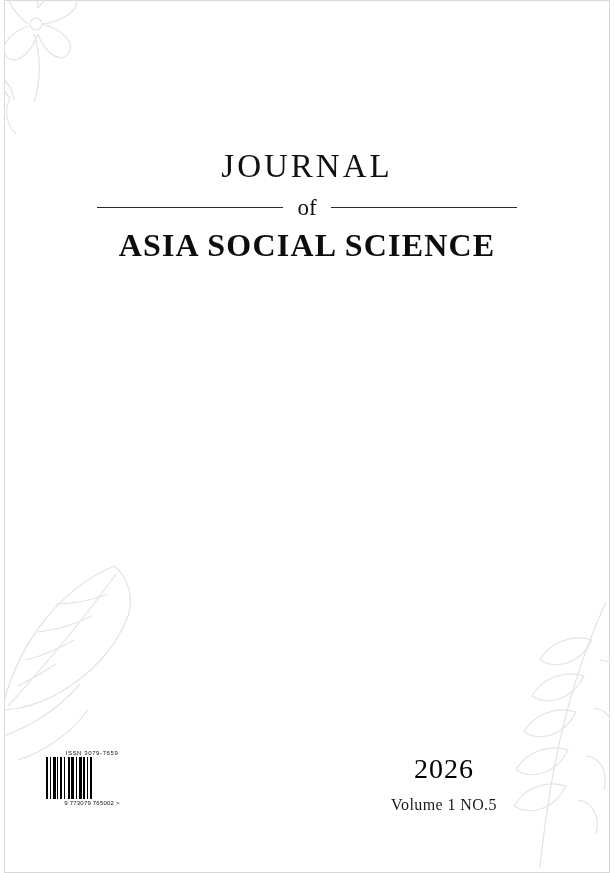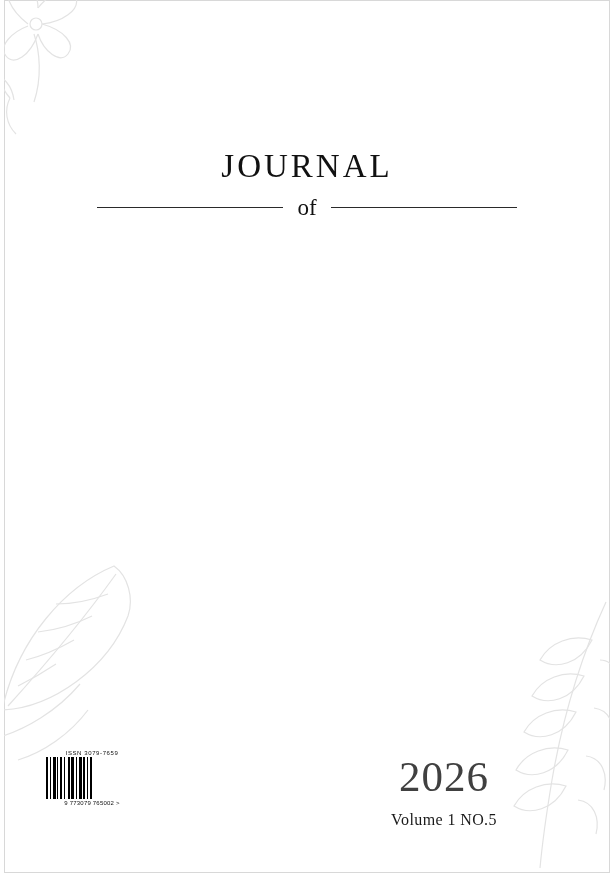--- a/index.html
+++ b/index.html
@@ -90,22 +90,22 @@
 
   
   .year-block {
     position: absolute;
     right: 86px;
     top: 755px;
     text-align: center;
     width: 160px;
   }
   .year {
-    font-size: 43px;
-    color: #404040;
+    font-size: 28px;
+    color: #000000;
     letter-spacing: 1px;
     line-height: 1;
     font-family: Liberation Serif, serif;
   }
   .volume {
     font-size: 16px;
     color: #1a1a1a;
     margin-top: 13px;
     letter-spacing: 0.4px;
   }
@@ -198,20 +198,21 @@
 
   <div class="title-block">
     <div class="journal-word">JOURNAL</div>
 
     <div class="of-row">
       <span class="of-rule"></span>
       <span class="of-word">of</span>
       <span class="of-rule"></span>
     </div>
 
+    <div class="main-line">ASIA SOCIAL SCIENCE</div>
   </div>
 
   <div class="year-block">
     <div class="year">2026</div>
     <div class="volume">Volume 1 NO.5</div>
   </div>
 
   <div class="barcode-wrap">
     <div class="issn-label">ISSN 3079-7659</div>
     <div class="barcode-bars"></div>

